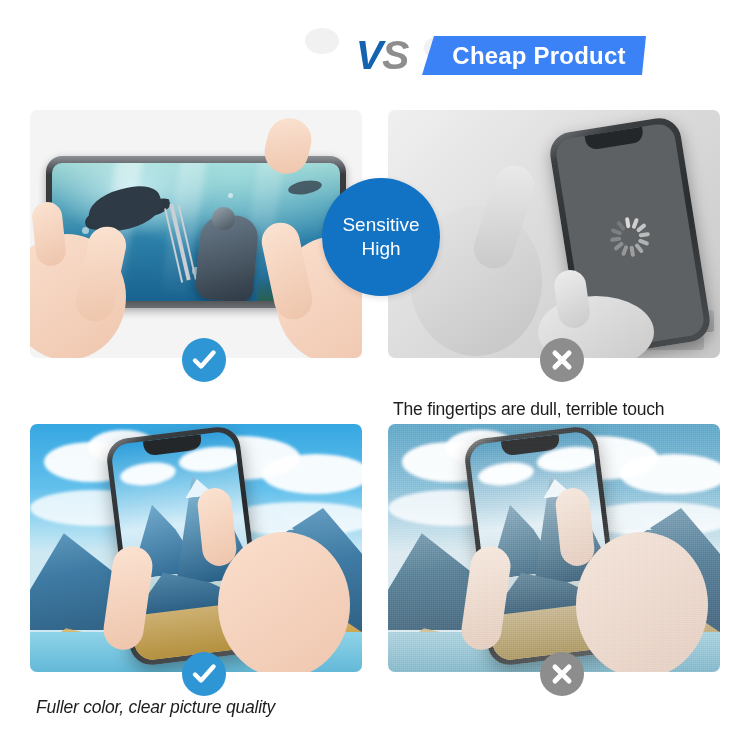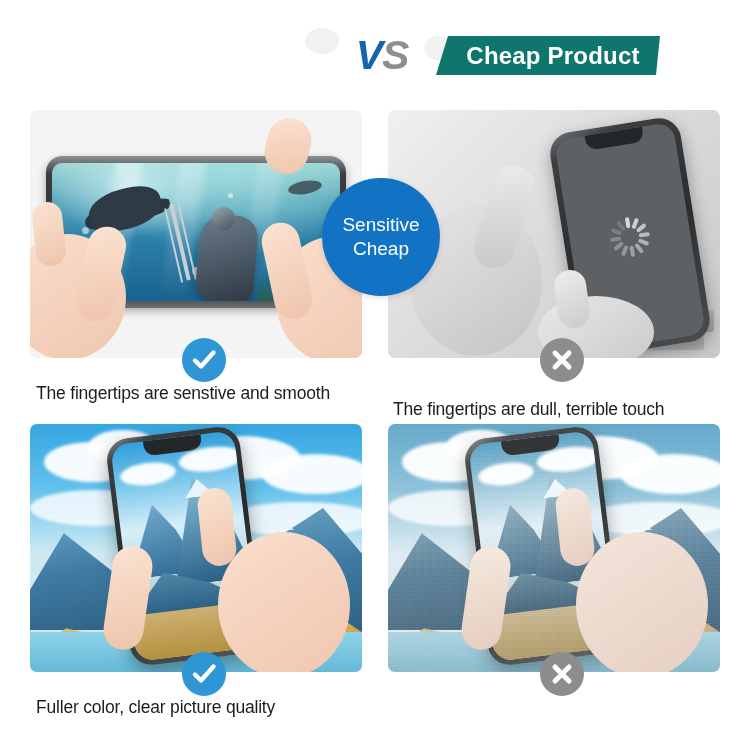--- a/index.html
+++ b/index.html
@@ -51,23 +51,23 @@
 
   #banner-ours {
     left: 109px;
     width: 194px;
     background: #1e72c4;
     clip-path: polygon(5px 0, 100% 0, calc(100% - 5px) 100%, 0 100%);
     padding-right: 2px;
   }
 
   #banner-cheap {
-    left: 436px;
+    left: 422px;
     width: 224px;
-    background: #0f766e;
+    background: #3b82f6;
     clip-path: polygon(12px 0, 100% 0, calc(100% - 4px) 100%, 0 100%);
     padding-left: 10px;
   }
 
   #vs-wrap {
     position: absolute;
     left: 339px;
     top: 29px;
     width: 86px;
     height: 52px;
@@ -332,21 +332,21 @@
   
   .caption {
     position: absolute;
     font-size: 17.5px;
     color: #1d1d1d;
     white-space: nowrap;
     letter-spacing: -0.2px;
   }
   #cap-1 { left: 36px;  top: 383px; }
   #cap-2 { left: 393px; top: 399px; text-align: center; }
-  #cap-3 { left: 36px;  top: 697px; }
+  #cap-3 { left: 36px;  top: 697px; font-style: italic; }
   #cap-4 { left: 393px; top: 697px; }
 </style>
 </head>
 <body>
 
 <div id="page">
 
   <div id="header">
     <div class="header-decor decor-a"></div>
     <div class="header-decor decor-b"></div>
@@ -497,21 +497,21 @@
       <div class="hand" style="left:188px; top:108px; width:132px; height:146px;"></div>
       <div class="finger" style="left:78px;  top:122px; width:40px; height:104px; transform:rotate(8deg);"></div>
       <div class="finger" style="left:170px; top:64px;  width:34px; height:78px; transform:rotate(-6deg);"></div>
 
       <div class="noise-overlay"></div>
     </div>
   </div>
 
   <div class="feature-circle" id="circle-touch">
     <span>Sensitive</span>
-    <span>Cheap</span>
+    <span>High</span>
   </div>
 
 
   <div class="verdict good" id="verdict-1">
     <svg width="26" height="26" viewBox="0 0 26 26" aria-hidden="true">
       <path d="M4 13.5 L10 19.5 L22.5 5.5" fill="none" stroke="#ffffff" stroke-width="4.4" stroke-linecap="round" stroke-linejoin="round"></path>
     </svg>
   </div>
 
   <div class="verdict bad" id="verdict-2">
@@ -525,17 +525,16 @@
       <path d="M4 13.5 L10 19.5 L22.5 5.5" fill="none" stroke="#ffffff" stroke-width="4.4" stroke-linecap="round" stroke-linejoin="round"></path>
     </svg>
   </div>
 
   <div class="verdict bad" id="verdict-4">
     <svg width="24" height="24" viewBox="0 0 24 24" aria-hidden="true">
       <path d="M5 5 L19 19 M19 5 L5 19" fill="none" stroke="#ffffff" stroke-width="5" stroke-linecap="round"></path>
     </svg>
   </div>
 
-  <div class="caption" id="cap-1">The fingertips are senstive and smooth</div>
   <div class="caption" id="cap-2">The fingertips are dull, terrible touch</div>
   <div class="caption" id="cap-3">Fuller color, clear picture quality</div>
 
 </div>
 
 </body></html>

